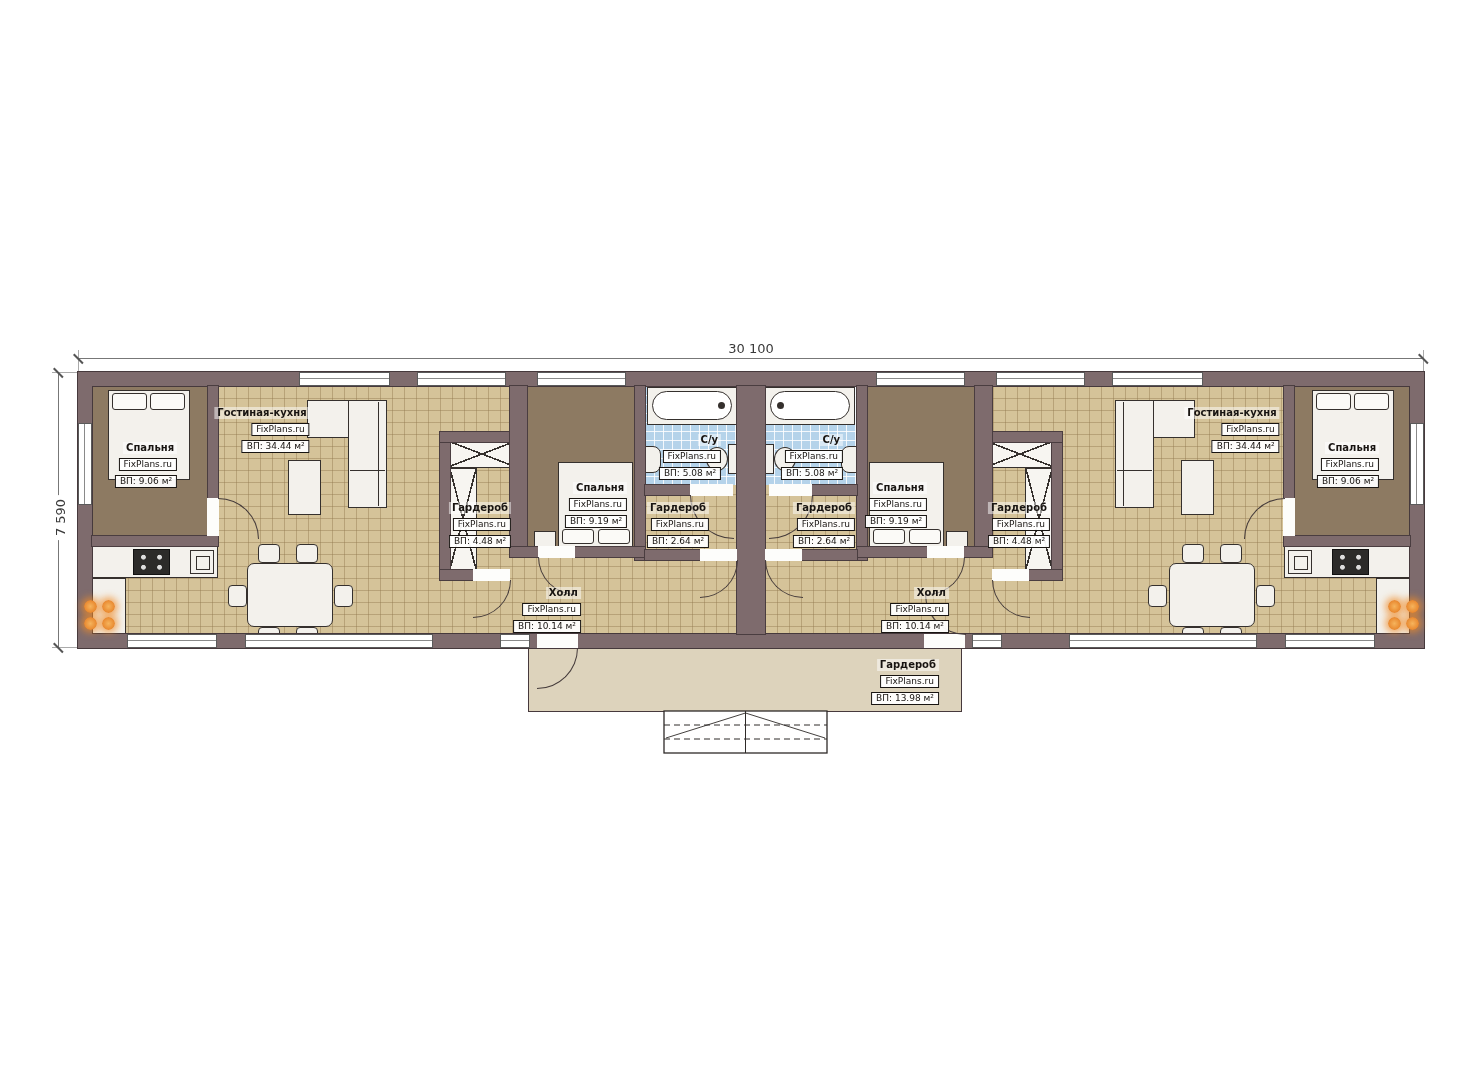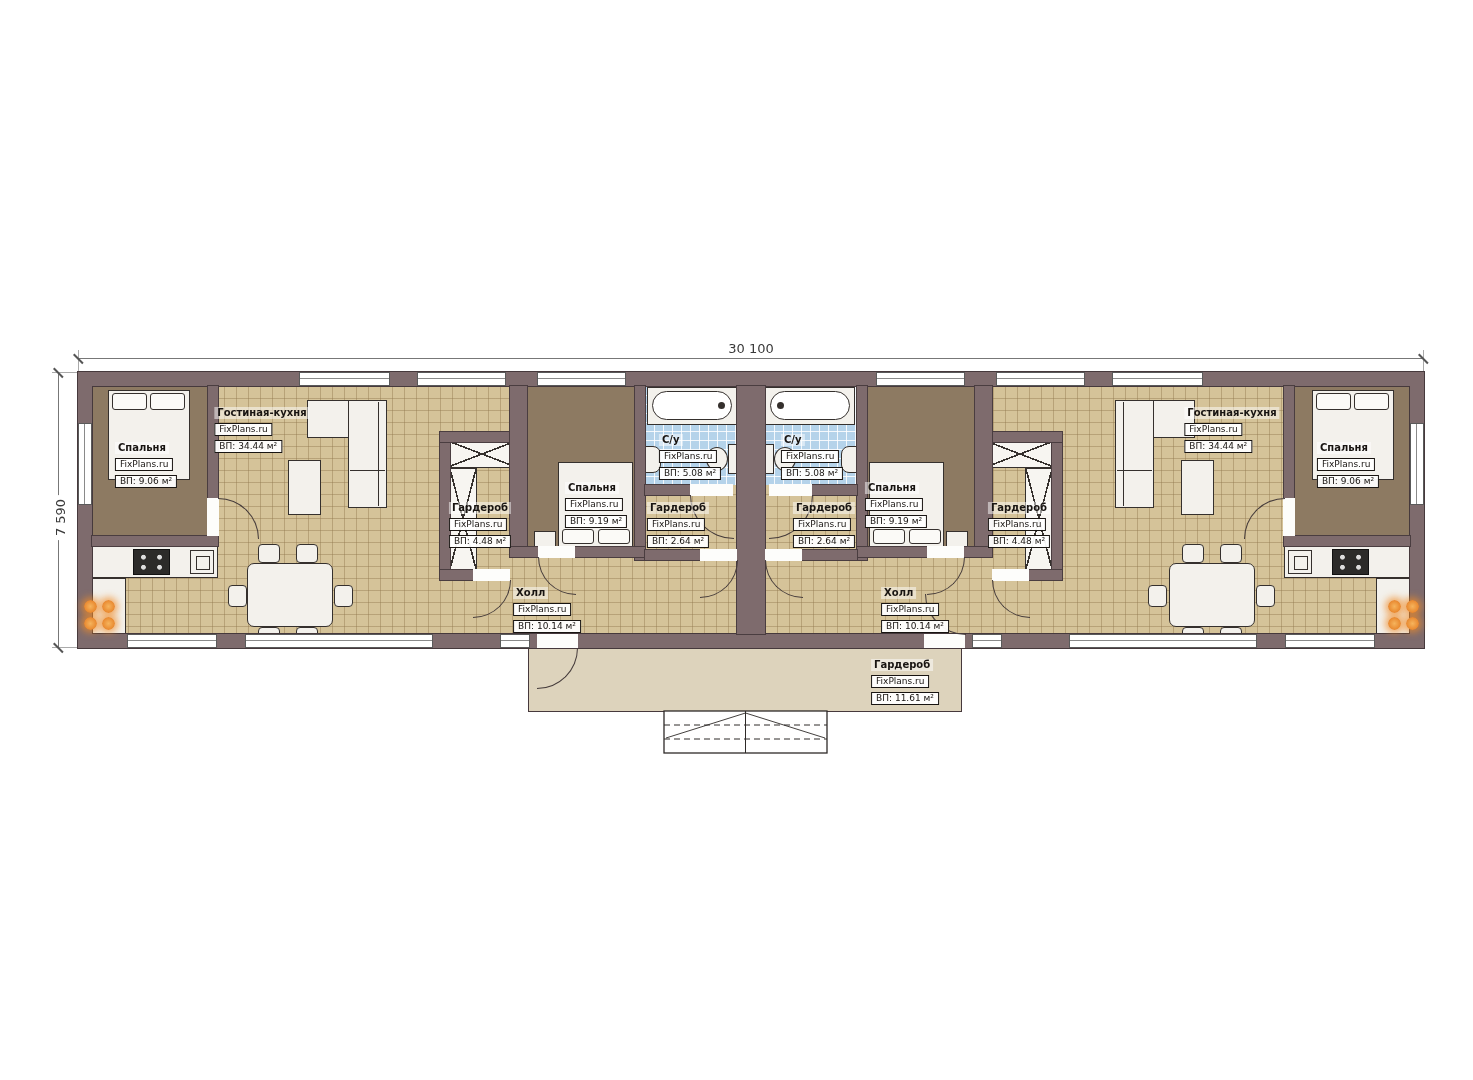--- a/index.html
+++ b/index.html
@@ -38,21 +38,21 @@
   .cooktop{position:absolute;background:#2c2b29;border:1px solid #111;box-sizing:border-box;z-index:3;
       background-image:radial-gradient(circle at 27% 30%,#ddd 2px,transparent 2.8px),
                        radial-gradient(circle at 73% 30%,#ddd 2px,transparent 2.8px),
                        radial-gradient(circle at 27% 72%,#ddd 2px,transparent 2.8px),
                        radial-gradient(circle at 73% 72%,#ddd 2px,transparent 2.8px);}
   .burner{position:absolute;width:13px;height:13px;border-radius:50%;z-index:6;
       background:radial-gradient(#f6b45d,#e8872e 70%);box-shadow:0 0 7px 3px rgba(240,140,40,.7);}
   .tub-in{position:absolute;background:#fff;border:1.2px solid #35302d;border-radius:15px;box-sizing:border-box;z-index:3;}
   .round{border-radius:50%;}
   
-  .rlabel{position:absolute;transform:translateX(-50%);text-align:left;z-index:9;line-height:1;}
+  .rlabel{position:absolute;transform:translateX(-50%);text-align:right;z-index:9;line-height:1;}
   .rname{font-size:10px;font-weight:bold;color:#181411;background:rgba(255,255,255,.5);
          padding:1px 3px;white-space:nowrap;display:inline-block;}
   .lbox{font-size:9px;color:#181411;background:rgba(255,255,255,.95);border:1px solid #181411;
         padding:1px 4px;margin-top:2px;white-space:nowrap;display:inline-block;}
   
   .dim-line{position:absolute;background:#777;z-index:0;}
   .dim-text{position:absolute;font-size:13px;color:#3a3a3a;background:#fff;padding:0 4px;z-index:1;}
   .tick{position:absolute;width:13px;height:1.5px;background:#555;z-index:1;}
   .ext-line{position:absolute;background:#aaa;z-index:0;}
 </style>
@@ -313,16 +313,16 @@
     <div><span class="lbox">ВП: 2.64 м²</span></div>
   </div>
   <div class="rlabel" style="left:915px;top:583px">
     <div class="rname">Холл</div>
     <div><span class="lbox">FixPlans.ru</span></div>
     <div><span class="lbox">ВП: 10.14 м²</span></div>
   </div>
   <div class="rlabel" style="left:905px;top:655px">
     <div class="rname">Гардероб</div>
     <div><span class="lbox">FixPlans.ru</span></div>
-    <div><span class="lbox">ВП: 11.61 м²</span></div>
+    <div><span class="lbox">ВП: 13.98 м²</span></div>
   </div>
 
 </div>
 
 </body></html>

